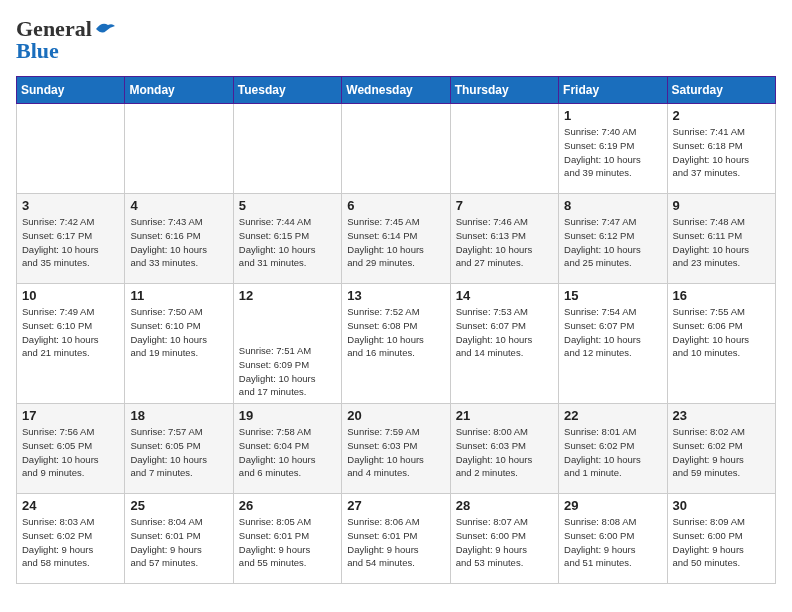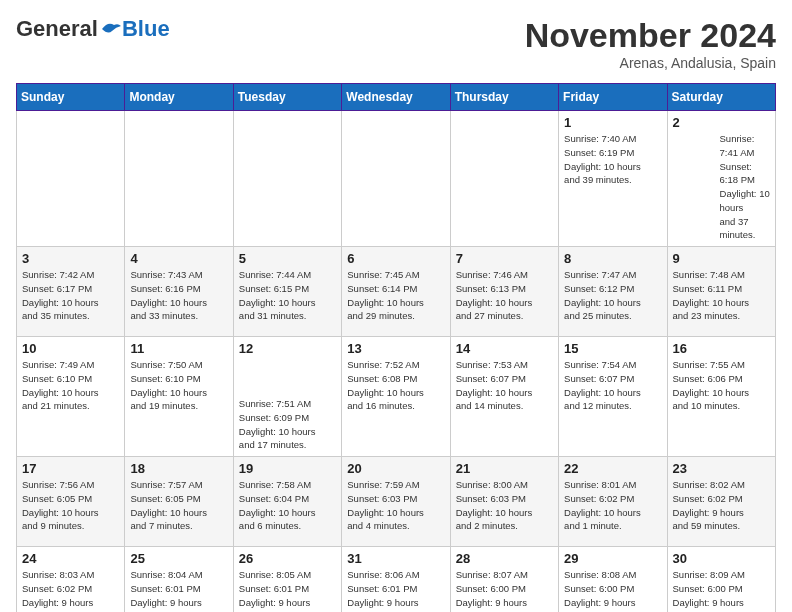--- a/index.html
+++ b/index.html
@@ -11,22 +11,23 @@
       padding: 16px;
     }
     .header-area {
       display: flex;
       justify-content: space-between;
       align-items: flex-start;
       margin-bottom: 12px;
     }
     .logo {
       display: flex;
-      flex-direction: row;
-      align-items: flex-end;
+      flex-direction: column;
+      align-items: flex-start;
+      font-family: Liberation Serif, serif;
     }
     .title-area { text-align: right; }
     .month-title {
       font-size: 34px;
       font-weight: bold;
       color: #333;
     }
     .subtitle {
       font-size: 14px;
       color: #555;
@@ -78,24 +79,20 @@
 <div class="header-area">
   <div class="logo">
     <div style="display:flex;align-items:center;gap:2px;">
       <span style="font-size:22px;font-weight:bold;color:#333;">General</span>
       <svg width="22" height="16" viewBox="0 0 22 16">
         <path d="M2,8 Q8,0 14,4 Q18,2 21,5 Q16,6 12,10 Q8,14 2,8Z" fill="#1a6ebd"></path>
       </svg>
     </div>
     <span style="font-size:22px;font-weight:bold;color:#1a6ebd;margin-top:-4px;">Blue</span>
   </div>
-  <div class="title-area">
-    <div class="month-title">November 2024</div>
-    <div class="subtitle">Arenas, Andalusia, Spain</div>
-  </div>
 </div>
 
 <table>
   <thead>
     <tr id="header-row">
         <th>Sunday</th>
         <th>Monday</th>
         <th>Tuesday</th>
         <th>Wednesday</th>
         <th>Thursday</th>
@@ -112,21 +109,21 @@
         <td class="empty-cell"></td>
         <td>
           <span class="day-num">1</span>
           <div class="day-info" style="white-space: pre-line;">Sunrise: 7:40 AM
 Sunset: 6:19 PM
 Daylight: 10 hours
 and 39 minutes.</div>
         </td>
         <td>
           <span class="day-num">2</span>
-          <div class="day-info" style="white-space: pre-line; margin-left: 47px;">Sunrise: 7:41 AM
+          <div class="day-info" style="white-space: pre-line;">Sunrise: 7:41 AM
 Sunset: 6:18 PM
 Daylight: 10 hours
 and 37 minutes.</div>
         </td>
       </tr>
       <tr>
         <td>
           <span class="day-num">3</span>
           <div class="day-info" style="white-space: pre-line;">Sunrise: 7:42 AM
 Sunset: 6:17 PM
@@ -294,21 +291,21 @@
 and 57 minutes.</div>
         </td>
         <td>
           <span class="day-num">26</span>
           <div class="day-info" style="white-space: pre-line;">Sunrise: 8:05 AM
 Sunset: 6:01 PM
 Daylight: 9 hours
 and 55 minutes.</div>
         </td>
         <td>
-          <span class="day-num">31</span>
+          <span class="day-num">27</span>
           <div class="day-info" style="white-space: pre-line;">Sunrise: 8:06 AM
 Sunset: 6:01 PM
 Daylight: 9 hours
 and 54 minutes.</div>
         </td>
         <td>
           <span class="day-num">28</span>
           <div class="day-info" style="white-space: pre-line;">Sunrise: 8:07 AM
 Sunset: 6:00 PM
 Daylight: 9 hours

